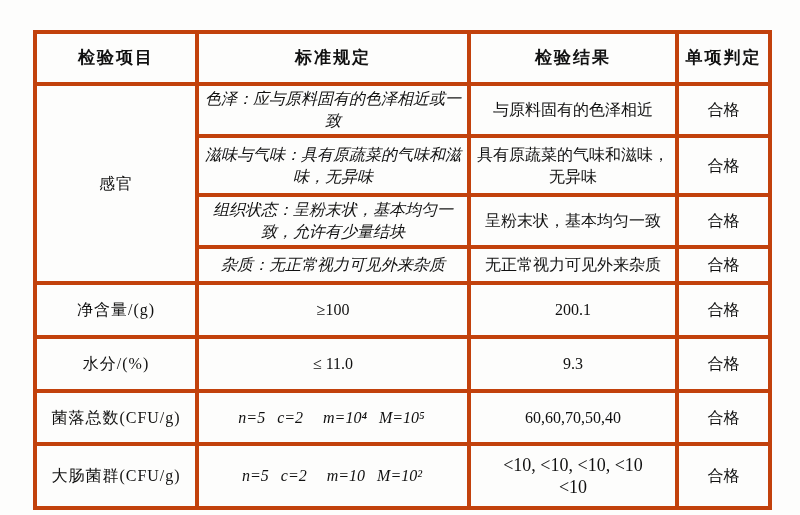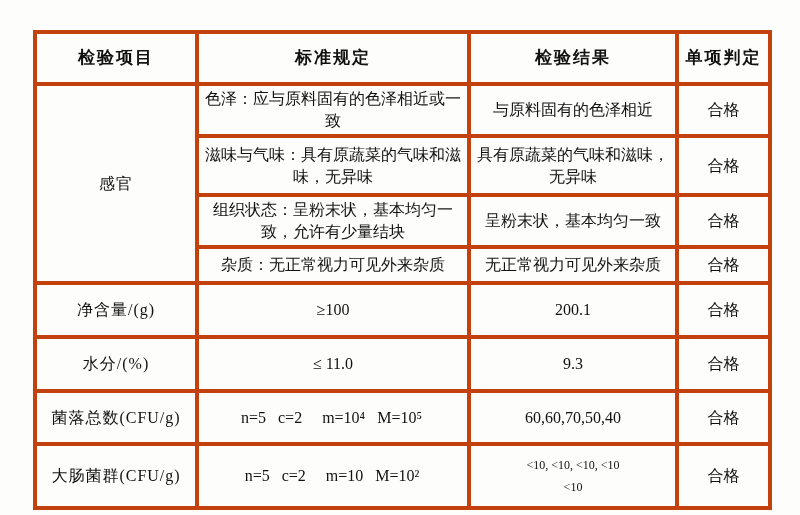--- a/index.html
+++ b/index.html
@@ -41,20 +41,21 @@
     letter-spacing: 2px;
   }
   td.item {
     font-size: 17px;
     font-weight: bold;
     letter-spacing: 1px;
   }
   td.left {
     text-align: left;
     padding-left: 10px;
+    font-style: italic;
   }
   tr.r-header   { height: 52px; }
   tr.r-color    { height: 45px; }
   tr.r-taste    { height: 59px; padding-left: 15px; }
   tr.r-texture  { height: 49px; }
   tr.r-impurity { height: 36px; padding-left: 43px; }
   tr.r-net      { height: 54px; }
   tr.r-moisture { height: 54px; margin-top: 16px; }
   tr.r-colony   { height: 53px; }
   tr.r-coliform { height: 64px; }
@@ -122,19 +123,19 @@
     <tr class="r-colony">
       <td class="item">菌落总数(CFU/g)</td>
       <td class="left" style="padding-left:3px">n=5   c=2     m=10⁴   M=10⁵</td>
       <td>60,60,70,50,40</td>
       <td>合格</td>
     </tr>
 
     <tr class="r-coliform">
       <td class="item">大肠菌群(CFU/g)</td>
       <td class="left" style="padding-left:4px">n=5   c=2     m=10   M=10²</td>
-      <td style="font-size:12px">&lt;10, &lt;10, &lt;10, &lt;10
+      <td style="font-size:18px">&lt;10, &lt;10, &lt;10, &lt;10
 &lt;10</td>
       <td>合格</td>
     </tr>
   </tbody>
     </table>
 </div>
 
 </body></html>

